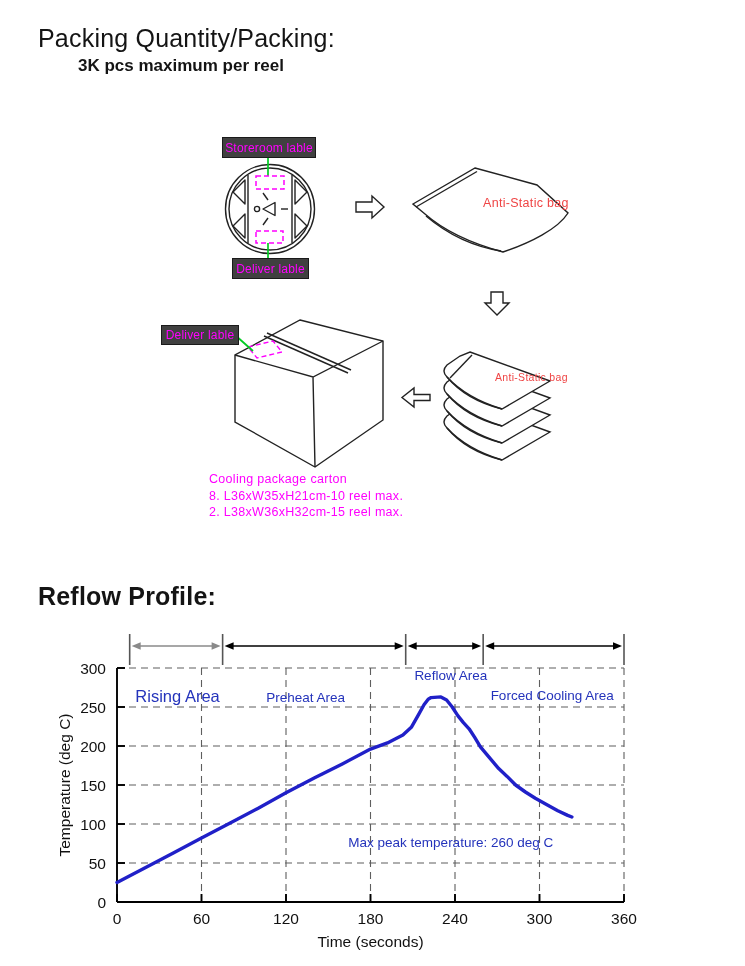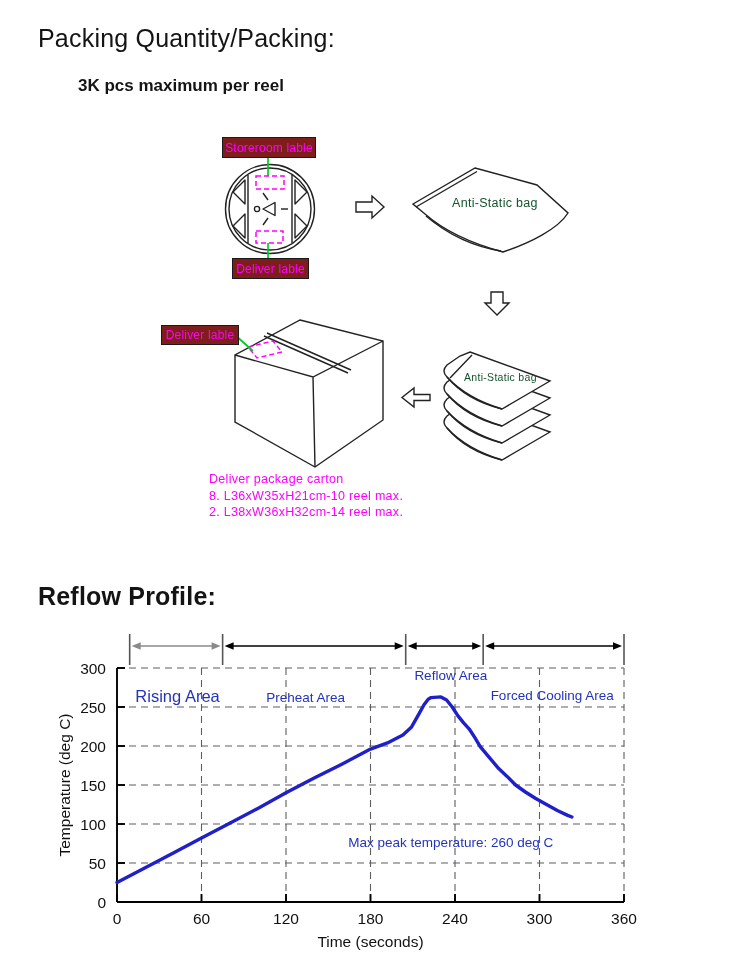--- a/index.html
+++ b/index.html
@@ -1,42 +1,42 @@
 <!DOCTYPE html>
 <html><head>
 <meta charset="utf-8">
 <style>
   html,body{margin:0;padding:0;background:#ffffff;}
   .page{position:relative;width:745px;height:966px;background:#ffffff;overflow:hidden;
         font-family:"Liberation Sans",sans-serif;}
   .h1{position:absolute;font-size:25px;color:#141414;letter-spacing:0.2px;}
   .h1sub{position:absolute;font-size:17px;font-weight:bold;color:#141414;}
   .diagram-svg{position:absolute;left:130px;top:125px;}
-  .cadbox{position:absolute;border:1.6px solid #1a1a1a;background:#7f1d1d;color:#ff00ff;
+  .cadbox{position:absolute;border:1.6px solid #1a1a1a;background:#404040;color:#ff00ff;
           display:flex;align-items:center;justify-content:center;font-size:12px;
           letter-spacing:0.2px;white-space:nowrap;}
-  .cadtext{position:absolute;color:#14532d;font-size:12.5px;white-space:nowrap;letter-spacing:0.3px;}
+  .cadtext{position:absolute;color:#ef4444;font-size:12.5px;white-space:nowrap;letter-spacing:0.3px;margin-left:31px;}
   .cadtext.small{font-size:10.5px;}
   .cadnotes{position:absolute;color:#ff00ff;font-size:12.5px;line-height:16.5px;
             white-space:nowrap;letter-spacing:0.3px;}
   #reflow-chart{position:absolute;left:40px;top:618px;}
   #reflow-chart .grid{stroke:#5e5e5e;stroke-width:1.1;stroke-dasharray:7 5;fill:none;}
   #reflow-chart .axis{stroke:#000;stroke-width:1.9;fill:none;}
   #reflow-chart .ticklab{font-size:15.5px;fill:#111;}
   #reflow-chart .axtitle{font-size:15.5px;fill:#111;}
   svg text{font-family:"Liberation Sans",sans-serif;}
   .draw{stroke:#222;fill:none;stroke-width:1.4;}
 </style>
 </head>
 <body>
 
 <div class="page">
 
   <div class="h1" style="left:38px;top:24px;">Packing Quantity/Packing:</div>
-  <div class="h1sub" style="left:78px;top:56px;margin-top:20px;">3K pcs maximum per reel</div>
+  <div class="h1sub" style="left:78px;top:56px;">3K pcs maximum per reel</div>
 
   <svg class="diagram-svg" width="480" height="420" viewBox="0 0 480 420">
 
     <g class="draw" stroke-linejoin="round">
       <circle cx="140" cy="84" r="44.5"></circle>
       <circle cx="140" cy="84" r="41"></circle>
       <line x1="118" y1="50" x2="118" y2="118"></line>
       <line x1="162" y1="50" x2="162" y2="118"></line>
       <path d="M115,55 L115,79 L103,67 Z" fill="#fff"></path>
       <path d="M115,89 L115,113 L103,101 Z" fill="#fff"></path>
@@ -107,23 +107,23 @@
   <div class="cadbox" style="left:232px;top:258px;width:75px;height:19px;">
     <span>Deliver lable</span>
   </div>
   <div class="cadbox" style="left:161px;top:325px;width:76px;height:18px;">
     <span>Deliver lable</span>
   </div>
 
   <div class="cadtext" style="left:452px;top:196px;">Anti-Static bag</div>
   <div class="cadtext small" style="left:464px;top:371px;">Anti-Static bag</div>
   <div class="cadnotes" style="left:209px;top:471px;">
-    <div>Deliver package carton</div>
+    <div>Cooling package carton</div>
     <div>8. L36xW35xH21cm-10 reel max.</div>
-    <div>2. L38xW36xH32cm-14 reel max.</div>
+    <div>2. L38xW36xH32cm-15 reel max.</div>
   </div>
 
   <div class="h1" style="left:38px;top:582px;font-weight:bold;">Reflow Profile:</div>
 
   <svg id="reflow-chart" width="660" height="348" viewBox="0 0 660 348">
       <line x1="77" y1="245" x2="584" y2="245" class="grid"></line>
       <line x1="77" y1="206" x2="584" y2="206" class="grid"></line>
       <line x1="77" y1="167" x2="584" y2="167" class="grid"></line>
       <line x1="77" y1="128" x2="584" y2="128" class="grid"></line>
       <line x1="77" y1="89" x2="584" y2="89" class="grid"></line>

